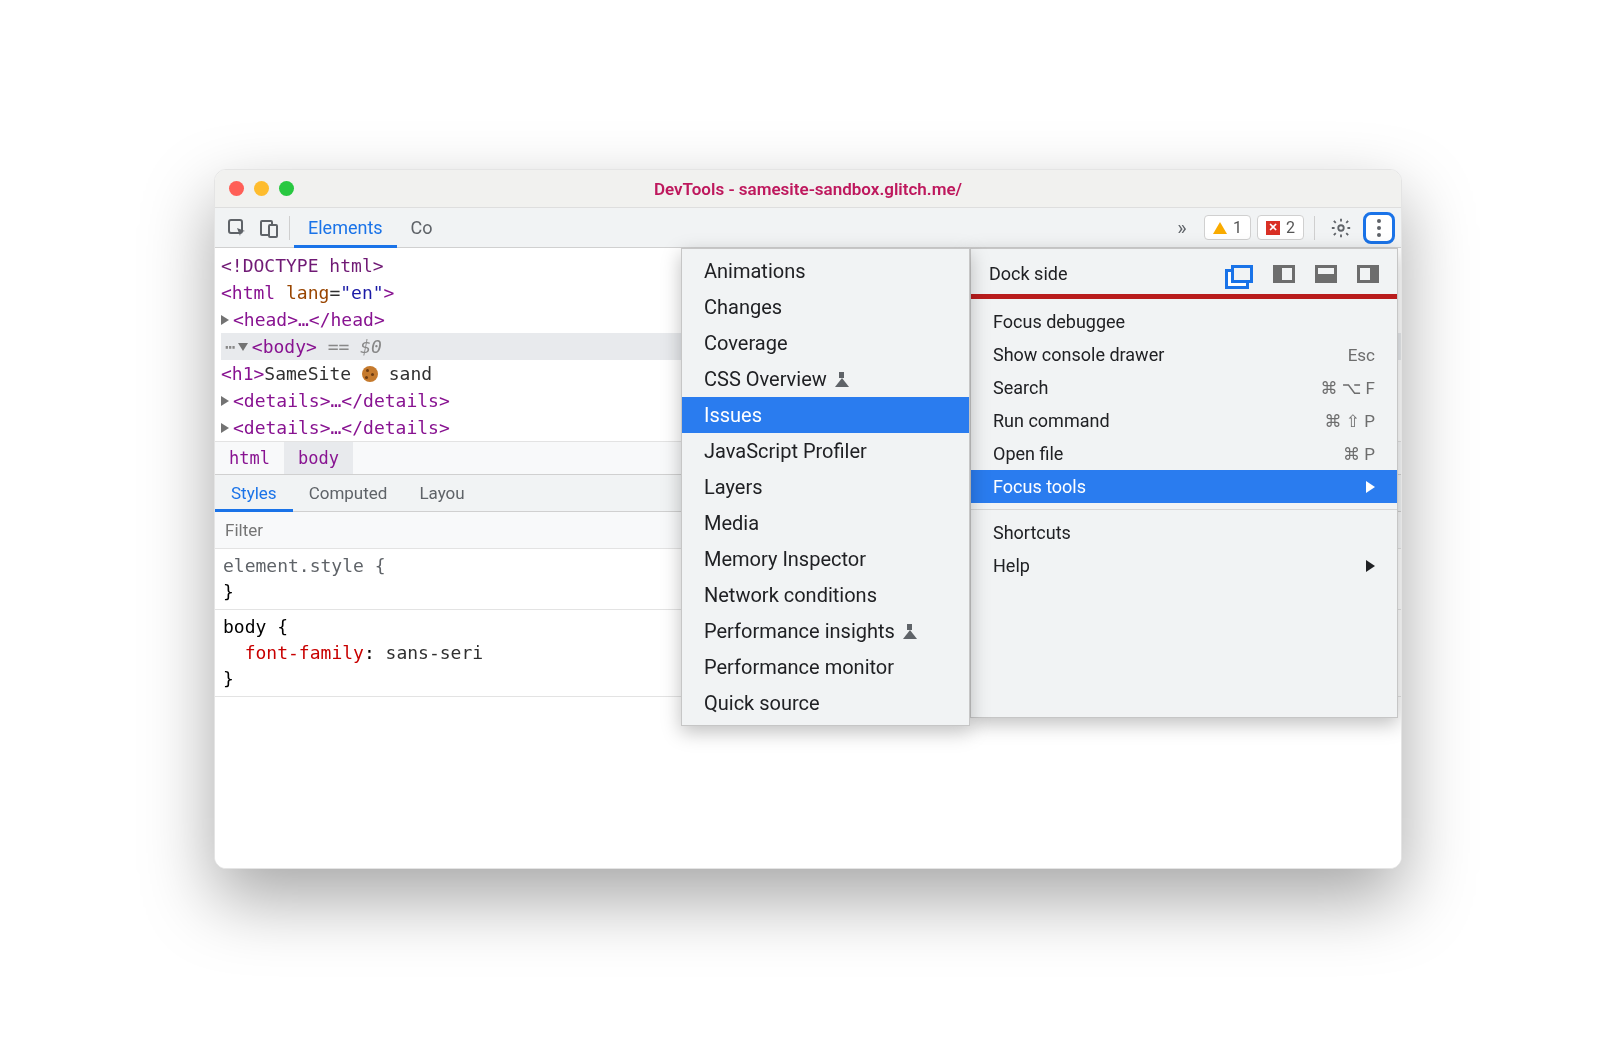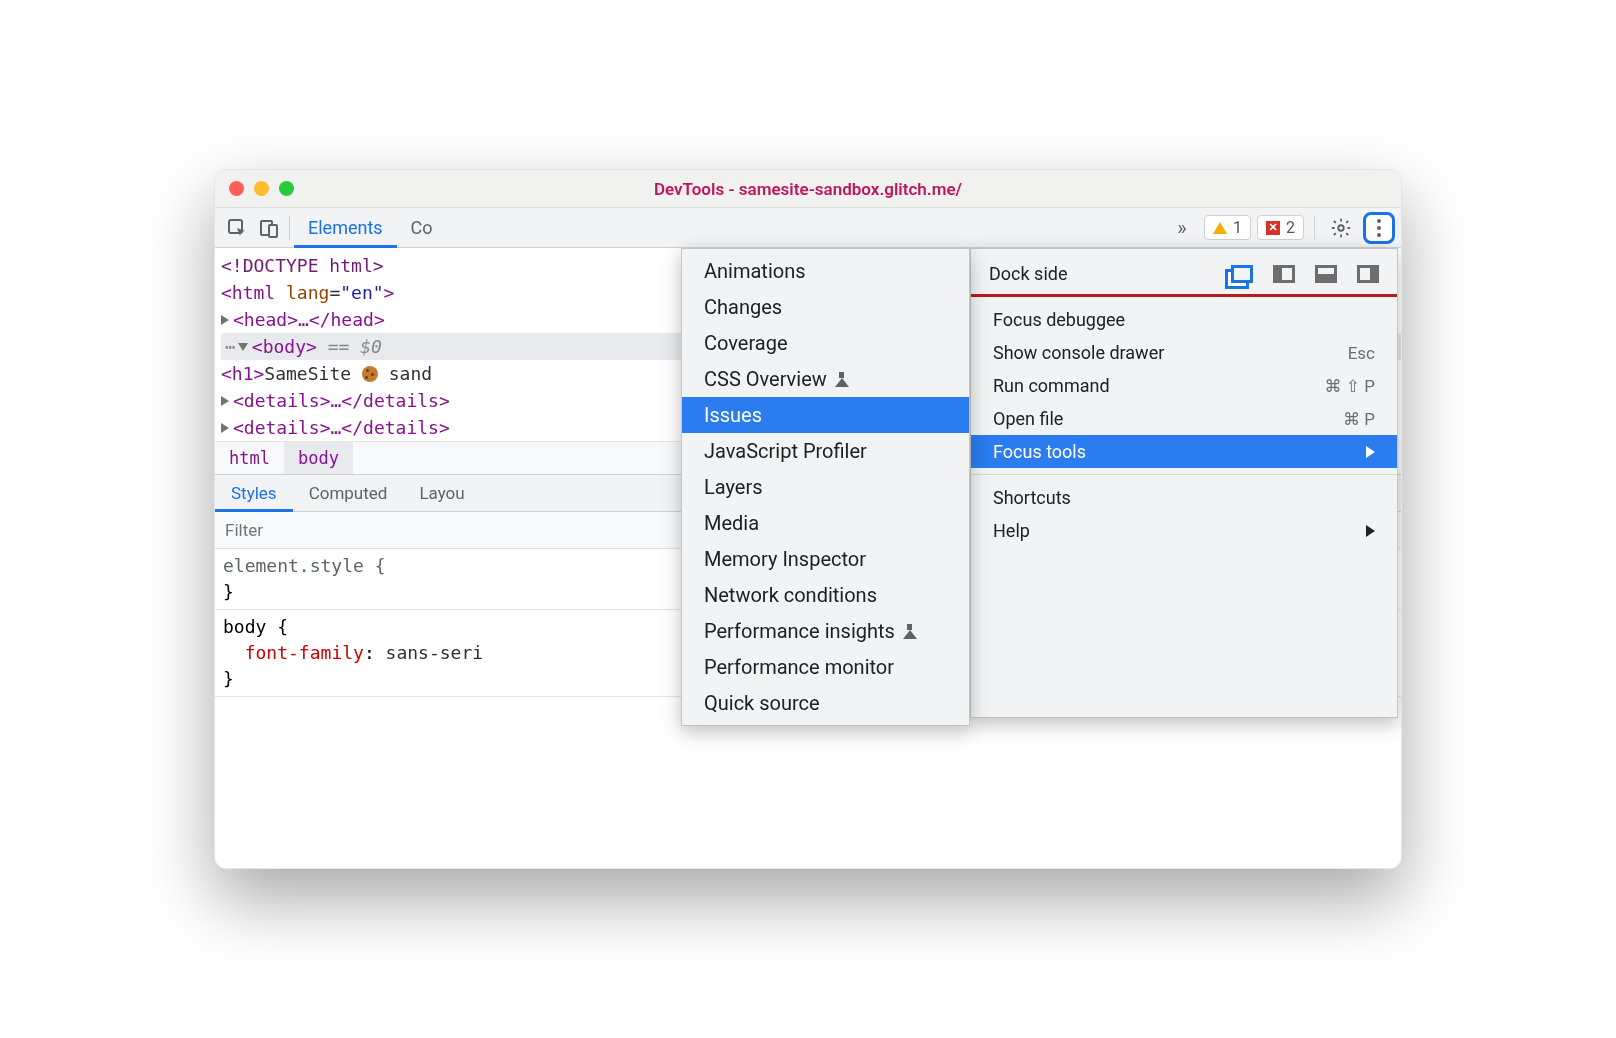--- a/index.html
+++ b/index.html
@@ -223,21 +223,21 @@
     border: 1px solid #c6c6c6;
     box-shadow: 0 6px 18px rgba(0,0,0,0.25);
     font-size: 18px;
     color: #202124;
     z-index: 30;
     padding: 6px 0;
   }
   .dock-row {
     display: flex; align-items: center;
     padding: 8px 18px 10px;
-    border-bottom: 3px solid #b91c1c;
+    border-bottom: 5px solid #b91c1c;
     gap: 20px;
   }
   .dock-row .label { margin-right: auto; }
   .dock-ic { width: 22px; height: 18px; border: 3px solid #6d6d6d; position: relative; cursor:pointer; }
   .dock-ic.undock { border-color: #1a73e8; box-shadow: -5px 5px 0 -2px #fff, -5px 5px 0 1px #1a73e8; }
   .dock-ic.left::before { content:""; position:absolute; left:0; top:0; bottom:0; width:6px; background:#6d6d6d; }
   .dock-ic.bottom::before { content:""; position:absolute; left:0; right:0; bottom:0; height:6px; background:#6d6d6d; }
   .dock-ic.right::before { content:""; position:absolute; right:0; top:0; bottom:0; width:6px; background:#6d6d6d; }
 
   .m-group { padding: 6px 0; border-bottom: 1px solid #d6d6d6; }
@@ -390,20 +390,24 @@
 
     <div class="m-group">
       <div class="m-item">
           <span>Focus debuggee</span>
         </div>
       <div class="m-item">
           <span>Show console drawer</span>
           <span class="sc">Esc</span>
         </div>
       <div class="m-item">
+          <span>Search</span>
+          <span class="sc">⌘ ⌥ F</span>
+        </div>
+      <div class="m-item">
           <span>Run command</span>
           <span class="sc">⌘ ⇧ P</span>
         </div>
       <div class="m-item">
           <span>Open file</span>
           <span class="sc">⌘ P</span>
         </div>
       <div class="m-item selected">
           <span>Focus tools</span>
           <span class="m-arrow"></span>

